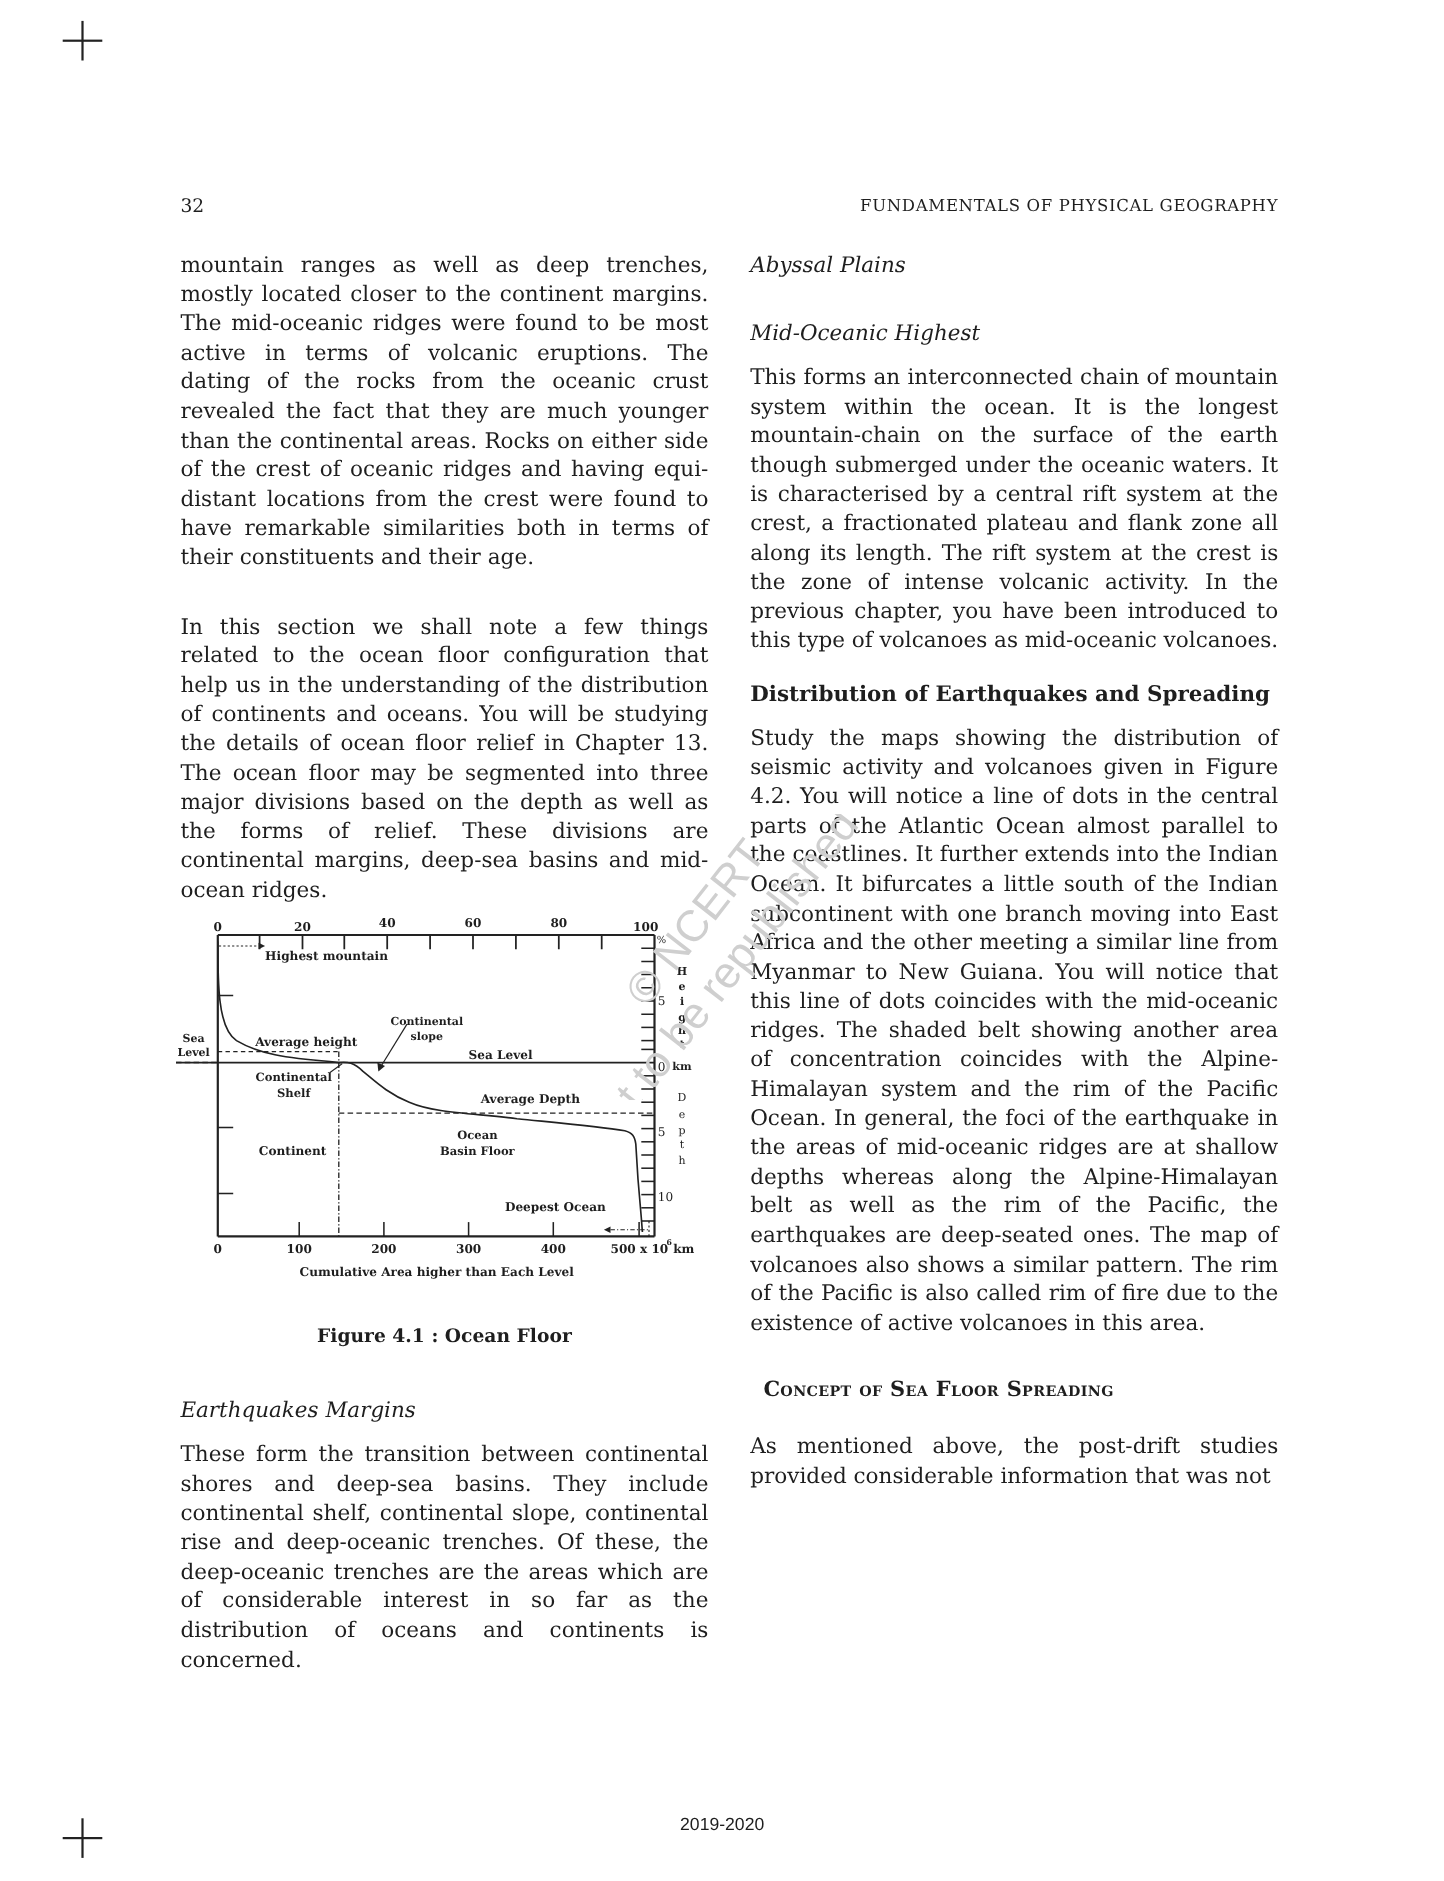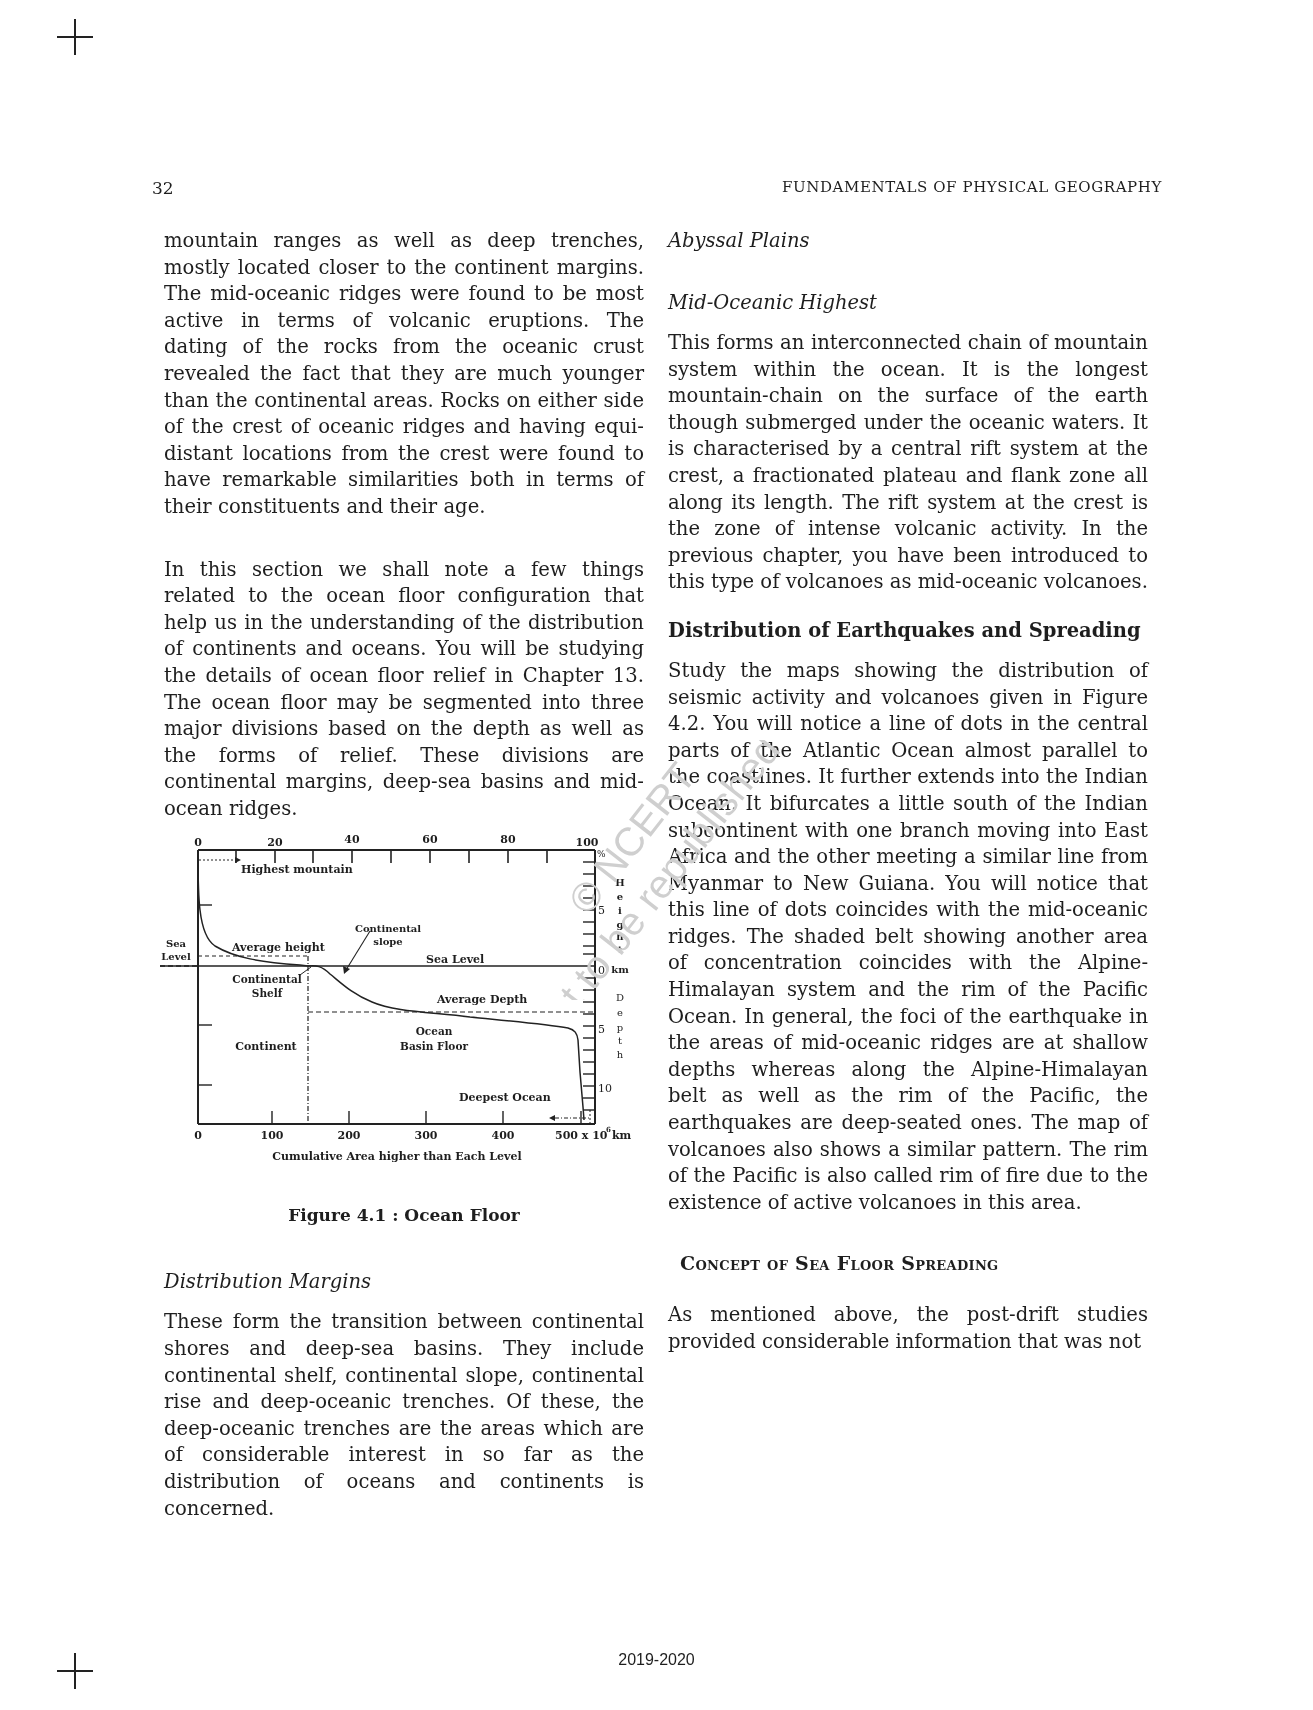--- a/index.html
+++ b/index.html
@@ -1,25 +1,25 @@
 <!DOCTYPE html>
 <html><head>
 <meta charset="utf-8">
 <style>
   html, body { margin: 0; padding: 0; background: #ffffff; }
   body { width: 1313px; height: 1710px; position: relative; overflow: hidden;
          font-family: "DejaVu Serif", "Liberation Serif", serif; color: #1e1e1e; }
   .crop { position: absolute; width: 36px; height: 36px; }
   .crop::before { content: ""; position: absolute; left: 0; top: 17px; width: 36px; height: 2px; background: #222; }
   .crop::after { content: ""; position: absolute; left: 17px; top: 0; width: 2px; height: 36px; background: #222; }
-  .page-num { position: absolute; left: 152px; top: 178px; font-size: 17px; }
+  .page-num { position: absolute; left: 164px; top: 178px; font-size: 17px; }
   .running-head { position: absolute; right: 151px; top: 178px; font-size: 15px; letter-spacing: 0.6px; }
   .col { position: absolute; top: 228px; width: 480px; }
   .col.left { left: 164px; }
-  .col.right { left: 668px; }
+  .col.right { left: 682px; }
   p.body { margin: 0; font-size: 19.6px; line-height: 26.6px; text-align: justify; hyphens: none; }
   h3.sec { margin: 0; font-weight: bold; font-size: 19.5px; line-height: 26px; }
   h4.sub { margin: 0; font-style: italic; font-weight: normal; font-size: 19.5px; line-height: 26px; }
   h3.smallcaps { margin: 12px; font-weight: bold; font-size: 19px; font-variant: small-caps; letter-spacing: 0.3px; line-height: 26px; }
   .gap-s { height: 14px; }
   .gap-m { height: 22px; }
   .figure { position: relative; width: 480px; height: 430px; }
   .figure svg { position: absolute; left: -164px; top: 0; }
   .fig-caption { text-align: center; font-weight: bold; font-size: 17px; margin-top: 0; }
   .footer { position: absolute; left: 0; width: 1313px; top: 1651px; text-align: center;
@@ -170,21 +170,21 @@
       <text x="267" y="175" font-size="10.5" text-anchor="middle">Shelf</text>
       <text x="437" y="181" font-size="11">Average Depth</text>
       <text x="266" y="228" font-size="11" text-anchor="middle">Continent</text>
       <text x="434" y="213" font-size="10.5" text-anchor="middle">Ocean</text>
       <text x="434" y="228" font-size="10.5" text-anchor="middle">Basin Floor</text>
       <text x="459" y="279" font-size="11">Deepest Ocean</text>
     </svg>
   </div>
   <div class="fig-caption" style="margin-top:-47px;">Figure 4.1 : Ocean Floor</div>
   <div style="height:44px;"></div>
-  <h4 class="sub">Distribution Margins</h4>
+  <h4 class="sub">Earthquakes Margins</h4>
   <div class="gap-s"></div>
   <p class="body">These form the transition between continental shores and deep-sea basins. They include continental shelf, continental slope, continental rise and deep-oceanic trenches.  Of these, the deep-oceanic trenches are the areas which are of considerable interest in so far as the distribution of oceans and continents is concerned.</p>
 </div>
 
 <div class="col right">
   <h4 class="sub">Abyssal Plains</h4>
   <div class="gap-s"></div>
   <div class="gap-m"></div>
   <h4 class="sub">Mid-Oceanic Highest</h4>
   <div class="gap-s"></div>

